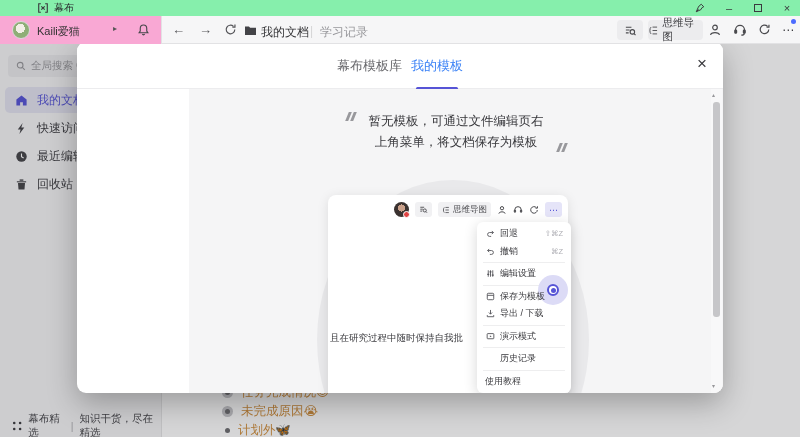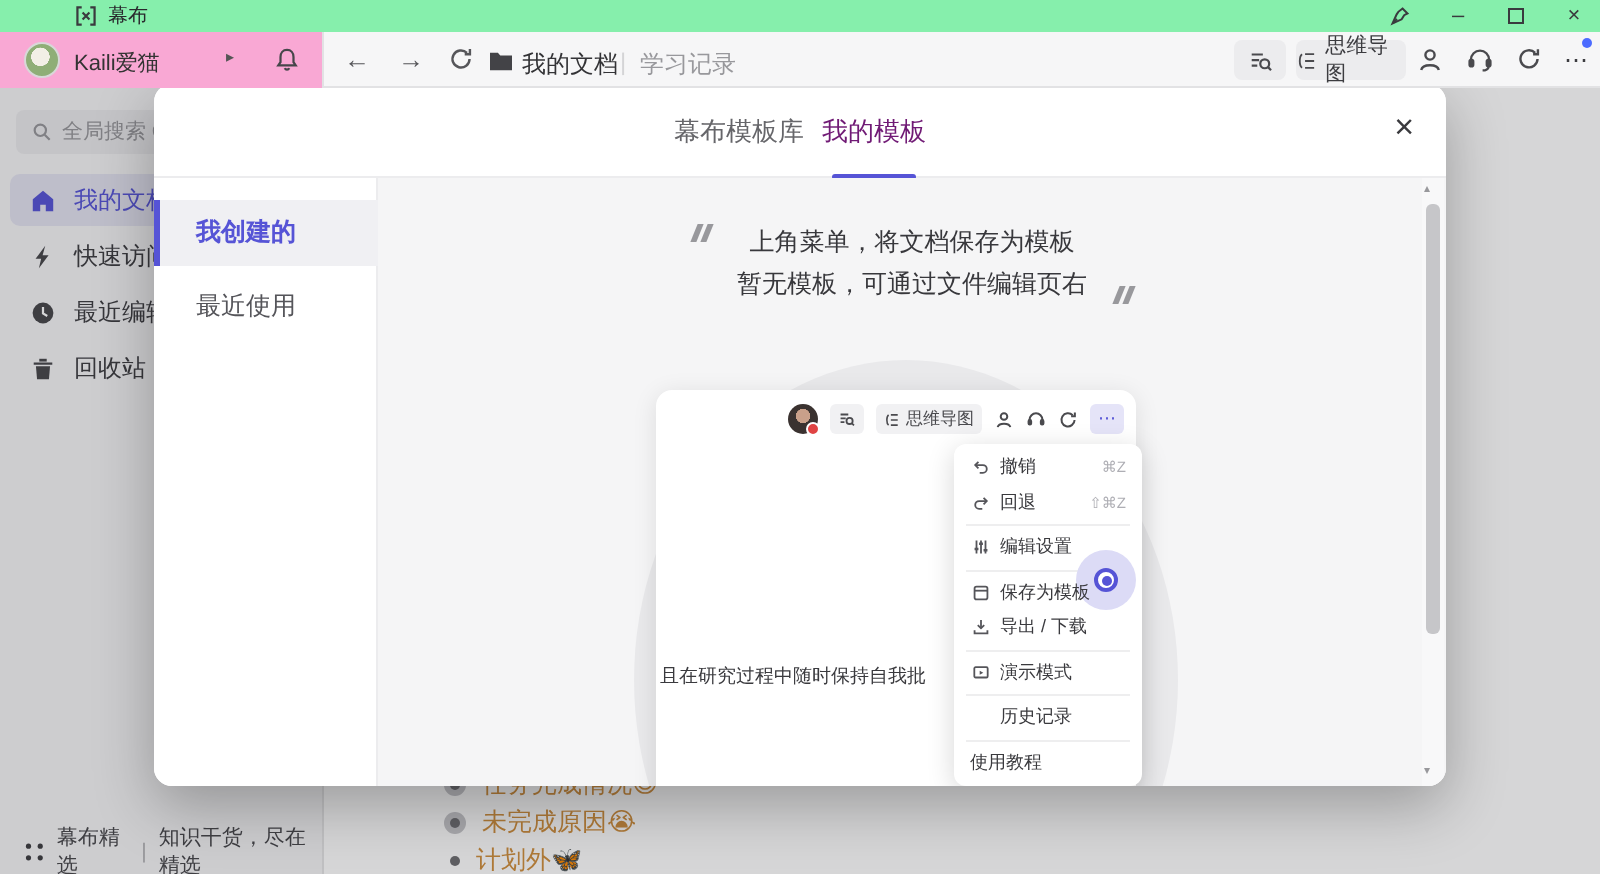--- a/index.html
+++ b/index.html
@@ -41,21 +41,21 @@
   .doc-row .txt { color:#d08f3e; }
 
   
   .overlay { position:absolute; left:0; top:44px; width:800px; height:393px; background:rgba(30,30,34,0.18); z-index:5; }
 
   
   .modal { position:absolute; left:77px; top:42px; width:646px; height:351px; background:#fff; border-radius:9px; box-shadow:0 10px 30px rgba(0,0,0,0.28); z-index:10; overflow:hidden; }
   .m-head { position:absolute; left:0; top:0; width:646px; height:47px; background:#fff; border-bottom:1px solid #ececee; }
   .m-tabs { position:absolute; left:0; top:0; width:100%; height:47px; display:flex; align-items:center; justify-content:center; gap:9px; }
   .m-tab { font-size:13px; color:#66666a; position:relative; height:47px; display:flex; align-items:center; }
-  .m-tab.active { color:#701a75; }
+  .m-tab.active { color:#3b82f6; }
   .m-tab .ind { position:absolute; left:50%; transform:translateX(-50%); bottom:-1px; width:42px; height:3px; border-radius:2px; background:#5654d6; }
   .m-close { position:absolute; right:16px; top:12px; font-size:17px; color:#3a3a3e; line-height:20px; }
   .m-panel { position:absolute; left:0; top:47px; width:112px; height:304px; background:#fff; border-right:1px solid #ececee; }
   .p-item { position:absolute; left:0; width:112px; height:33px; display:flex; align-items:center; padding-left:21px; font-size:12.5px; color:#55555a; }
   .p-item.active { background:#f0f0f3; color:#5654d6; font-weight:bold; }
   .p-item.active::before { content:""; position:absolute; left:0; top:0; width:3px; height:33px; background:#5654d6; }
   .m-content { position:absolute; left:112px; top:47px; width:534px; height:304px; background:#f5f5f6; overflow:hidden; }
 
   .quote-wrap { position:absolute; left:0; top:22px; width:534px; display:flex; justify-content:center; }
   .quote-inner { position:relative; font-size:12.5px; color:#38383c; line-height:21px; }
@@ -256,35 +256,31 @@
       <div class="m-tabs">
         <div class="m-tab">幕布模板库</div>
         <div class="m-tab active">
           <span>我的模板</span>
           <span class="ind"></span>
         </div>
       </div>
       <span class="m-close">×</span>
     </div>
 
-    <div class="m-panel">
-      <div class="p-item active" style="top:11px;">我创建的</div>
-      <div class="p-item" style="top:48px;">最近使用</div>
-    </div>
 
     <div class="m-content">
 
       <div class="quote-wrap">
         <div class="quote-inner">
           <span class="qmark l">
               <i></i>
               <i></i>
             </span>
+          <div>暂无模板，可通过文件编辑页右</div>
           <div style="text-align:center;">上角菜单，将文档保存为模板</div>
-          <div>暂无模板，可通过文件编辑页右</div>
           <span class="qmark r">
               <i></i>
               <i></i>
             </span>
         </div>
       </div>
 
       <div class="blob"></div>
       <div class="card">
         <div class="c-toolbar">
@@ -319,36 +315,36 @@
           <span class="c-btn more">⋯</span>
         </div>
 
         <div class="c-doc-text">且在研究过程中随时保持自我批</div>
 
         <div class="menu">
           <div class="hl-circle"></div>
           <div class="mi">
             <span class="ic">
               <svg width="9" height="9" viewBox="0 0 14 14" fill="none" stroke="#55555a" stroke-width="1.4">
+                  <path d="M11.5 5.5h-6a3 3 0 0 0 0 6H8"></path>
+                  <path d="M9 3l2.5 2.5L9 8"></path>
+                </svg>
+            </span>
+            <span>回退</span>
+            <span class="sc">⇧⌘Z</span>
+          </div>
+          <div class="mi">
+            <span class="ic">
+              <svg width="9" height="9" viewBox="0 0 14 14" fill="none" stroke="#55555a" stroke-width="1.4">
                   <path d="M2.5 5.5h6a3 3 0 0 1 0 6H6"></path>
                   <path d="M5 3 2.5 5.5 5 8"></path>
                 </svg>
             </span>
             <span>撤销</span>
             <span class="sc">⌘Z</span>
-          </div>
-          <div class="mi">
-            <span class="ic">
-              <svg width="9" height="9" viewBox="0 0 14 14" fill="none" stroke="#55555a" stroke-width="1.4">
-                  <path d="M11.5 5.5h-6a3 3 0 0 0 0 6H8"></path>
-                  <path d="M9 3l2.5 2.5L9 8"></path>
-                </svg>
-            </span>
-            <span>回退</span>
-            <span class="sc">⇧⌘Z</span>
           </div>
           <div class="mdiv"></div>
           <div class="mi">
             <span class="ic">
               <svg width="9" height="9" viewBox="0 0 14 14" fill="none" stroke="#55555a" stroke-width="1.4">
                   <path d="M3.5 2v10M7 2v10M10.5 2v10"></path>
                   <path d="M2 8.5h3M5.5 4.5h3M9 9.5h3" stroke-width="2"></path>
                 </svg>
             </span>
             <span>编辑设置</span>

